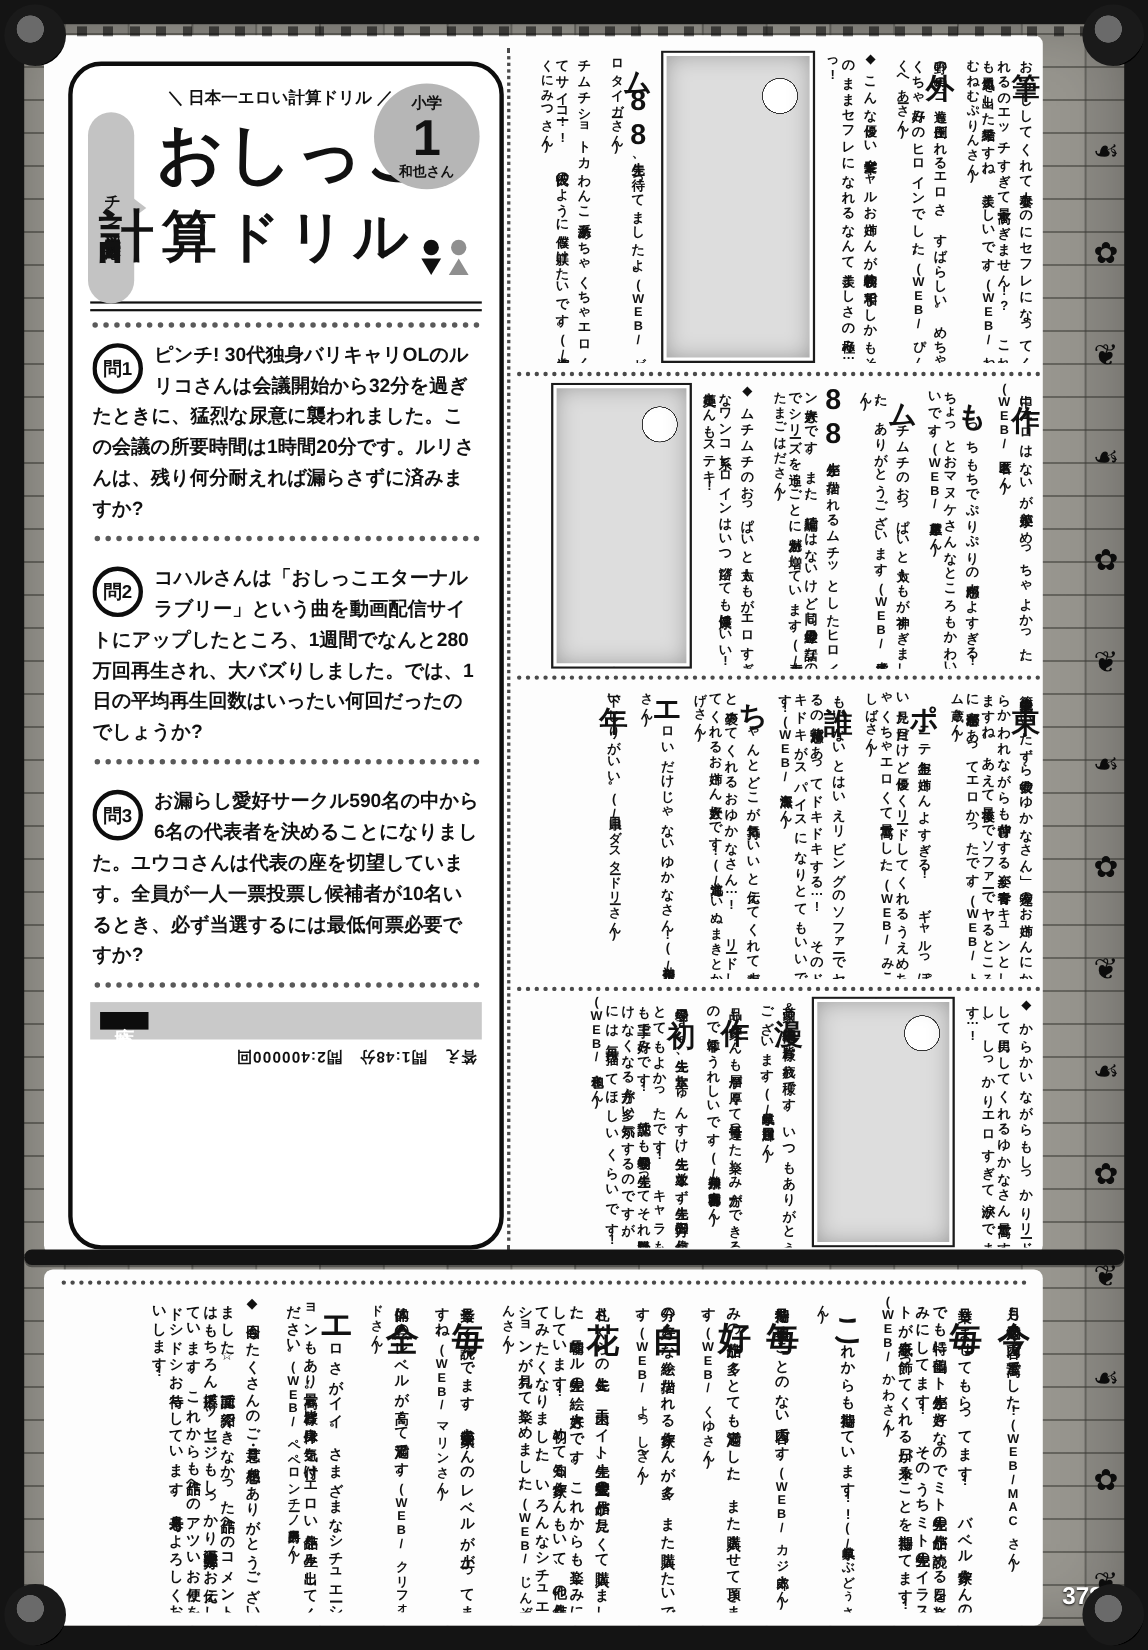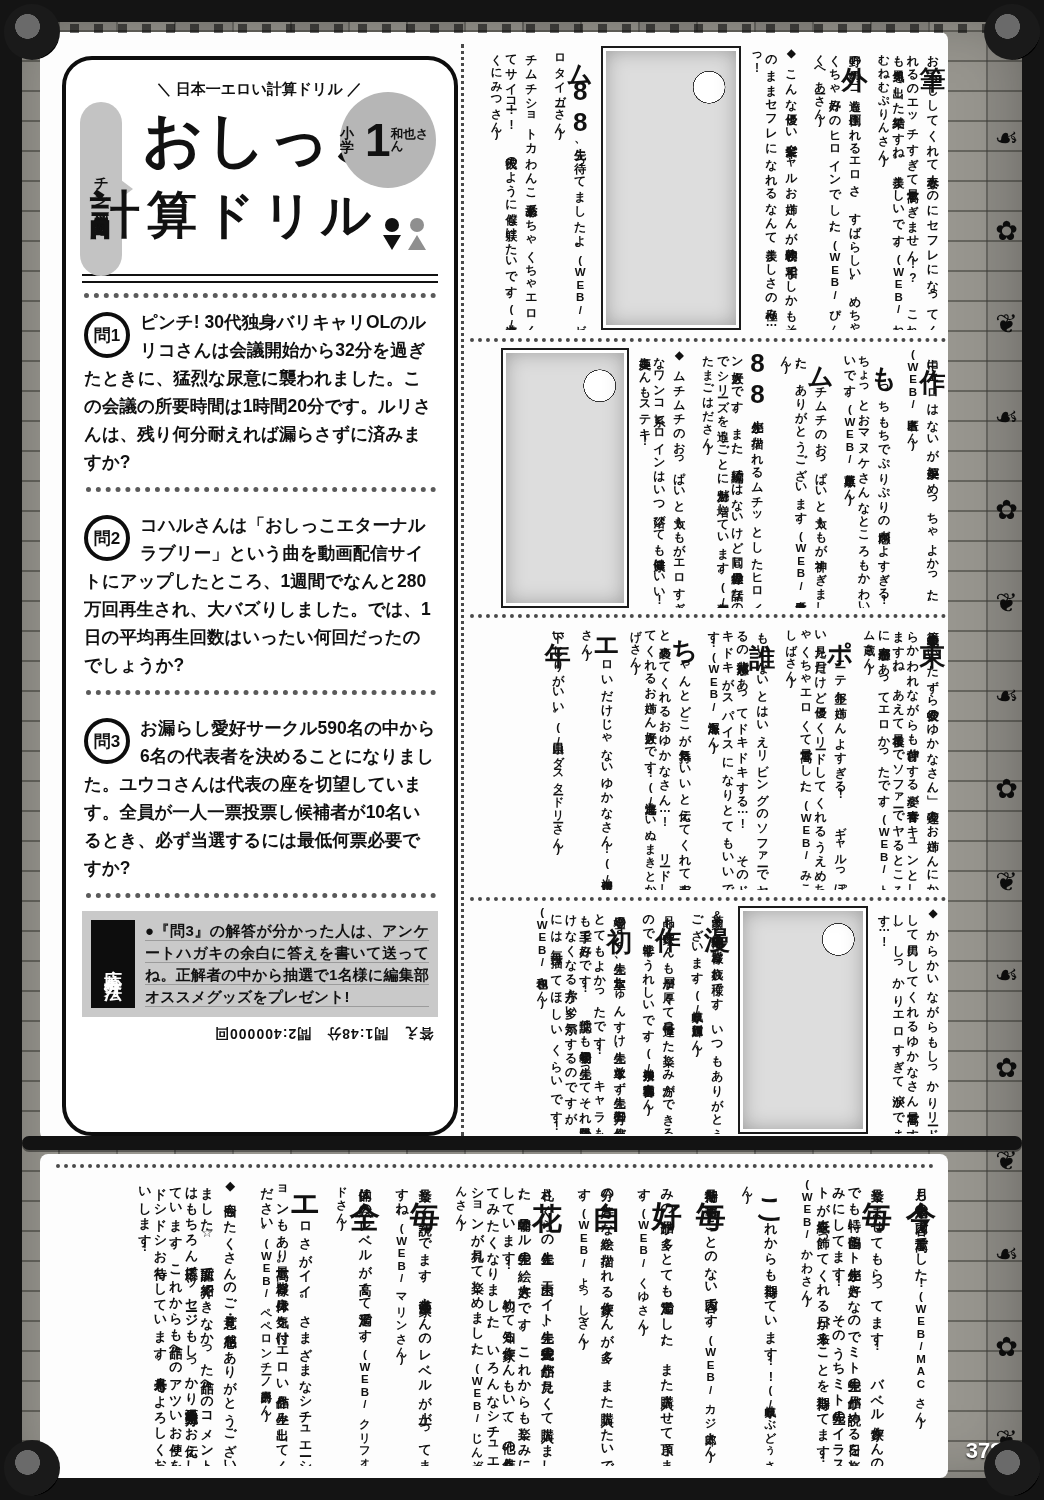--- a/index.html
+++ b/index.html
@@ -34,31 +34,31 @@
   
   .quiz-panel{position:absolute;left:62px;top:56px;width:396px;height:1080px;z-index:2;
     background:#fff;border:4px solid #0d0d0d;border-radius:30px;box-sizing:border-box;
     padding:14px 16px 10px 16px;}
   .qp-header{position:relative;height:196px;}
   .ribbon{position:absolute;left:-2px;top:28px;width:42px;height:174px;background:#c3c3c3;border-radius:21px;
     display:flex;align-items:center;justify-content:center;}
   .ribbon span{writing-mode:vertical-rl;text-orientation:upright;font-size:14.5px;font-weight:700;letter-spacing:1px;}
   .ribbon-tail{position:absolute;right:-11px;top:78px;width:0;height:0;
     border-top:9px solid transparent;border-bottom:9px solid transparent;border-left:12px solid #c3c3c3;}
-  .tagline{position:absolute;left:70px;top:6px;width:210px;text-align:right;font-size:15px;font-weight:700;}
+  .tagline{position:absolute;left:70px;top:6px;width:210px;text-align:left;font-size:15px;font-weight:700;}
   .title1{position:absolute;left:60px;top:26px;font-size:60px;font-weight:900;letter-spacing:2px;}
   .title2{position:absolute;left:8px;top:108px;font-size:50px;font-weight:900;letter-spacing:7px;white-space:nowrap;}
   .deco{display:inline-flex;gap:7px;margin-left:4px;vertical-align:baseline;}
   .stack{display:flex;flex-direction:column;align-items:center;gap:3px;}
   .dot-b{width:14px;height:14px;border-radius:50%;background:#101010;}
   .dot-g{width:14px;height:14px;border-radius:50%;background:#8f8f8f;}
   .tri-down{width:0;height:0;border-left:9px solid transparent;border-right:9px solid transparent;border-top:15px solid #101010;}
   .tri-up{width:0;height:0;border-left:9px solid transparent;border-right:9px solid transparent;border-bottom:15px solid #8f8f8f;}
-  .badge{position:absolute;right:2px;top:18px;width:96px;height:96px;border-radius:50%;background:#b6b6b6;
-    display:flex;flex-direction:row;align-items:center;justify-content:center;line-height:1;}
+  .badge{position:absolute;right:2px;top:2px;width:96px;height:96px;border-radius:50%;background:#b6b6b6;
+    display:flex;flex-direction:column;align-items:center;justify-content:center;line-height:1;}
   .b-top{font-size:14px;font-weight:700;}
   .b-num{font-size:46px;font-weight:900;margin:2px 0;}
   .b-bot{font-size:12.5px;font-weight:700;}
   .rule{height:5px;border-top:2px solid #111;border-bottom:2px solid #111;margin:4px 0 10px 0;}
   .intro{margin:0 2px 10px 2px;font-size:16.5px;font-weight:700;line-height:1.45;text-align:justify;}
   .dots{border-top:5px dotted #5a5a5a;height:0;margin:9px 2px;}
   .problem{margin:10px 0 0 2px;overflow:hidden;}
   .q-circle{float:left;width:46px;height:46px;border:4px solid #0d0d0d;border-radius:50%;
     display:flex;align-items:center;justify-content:center;font-size:17px;font-weight:900;margin:4px 10px 2px 0;box-sizing:border-box;}
   .q-text{font-size:17.5px;font-weight:700;line-height:1.6;text-align:justify;}
@@ -154,21 +154,20 @@
         <div class="problem">
           <span class="q-circle">問3</span>
           <span class="q-text">お漏らし愛好サークル590名の中から6名の代表者を決めることになりました。ユウコさんは代表の座を切望しています。全員が一人一票投票し候補者が10名いるとき、必ず当選するには最低何票必要ですか?</span>
           <div class="dots problem-dots"></div>
         </div>
       </div>
     <div class="entry">
       <div class="entry-label">
         <span>応募方法</span>
       </div>
-      <div class="entry-text">●『問3』の解答が分かった人は、アンケートハガキの余白に答えを書いて送ってね。正解者の中から抽選で1名様に編集部オススメグッズをプレゼント!</div>
     </div>
     <div class="answers">
       <span>答え　問1:48分　問2:400000回</span>
     </div>
   </div>
 
   <div class="vdot"></div>
 
   <div class="crow crow1">
     <div class="rep">

